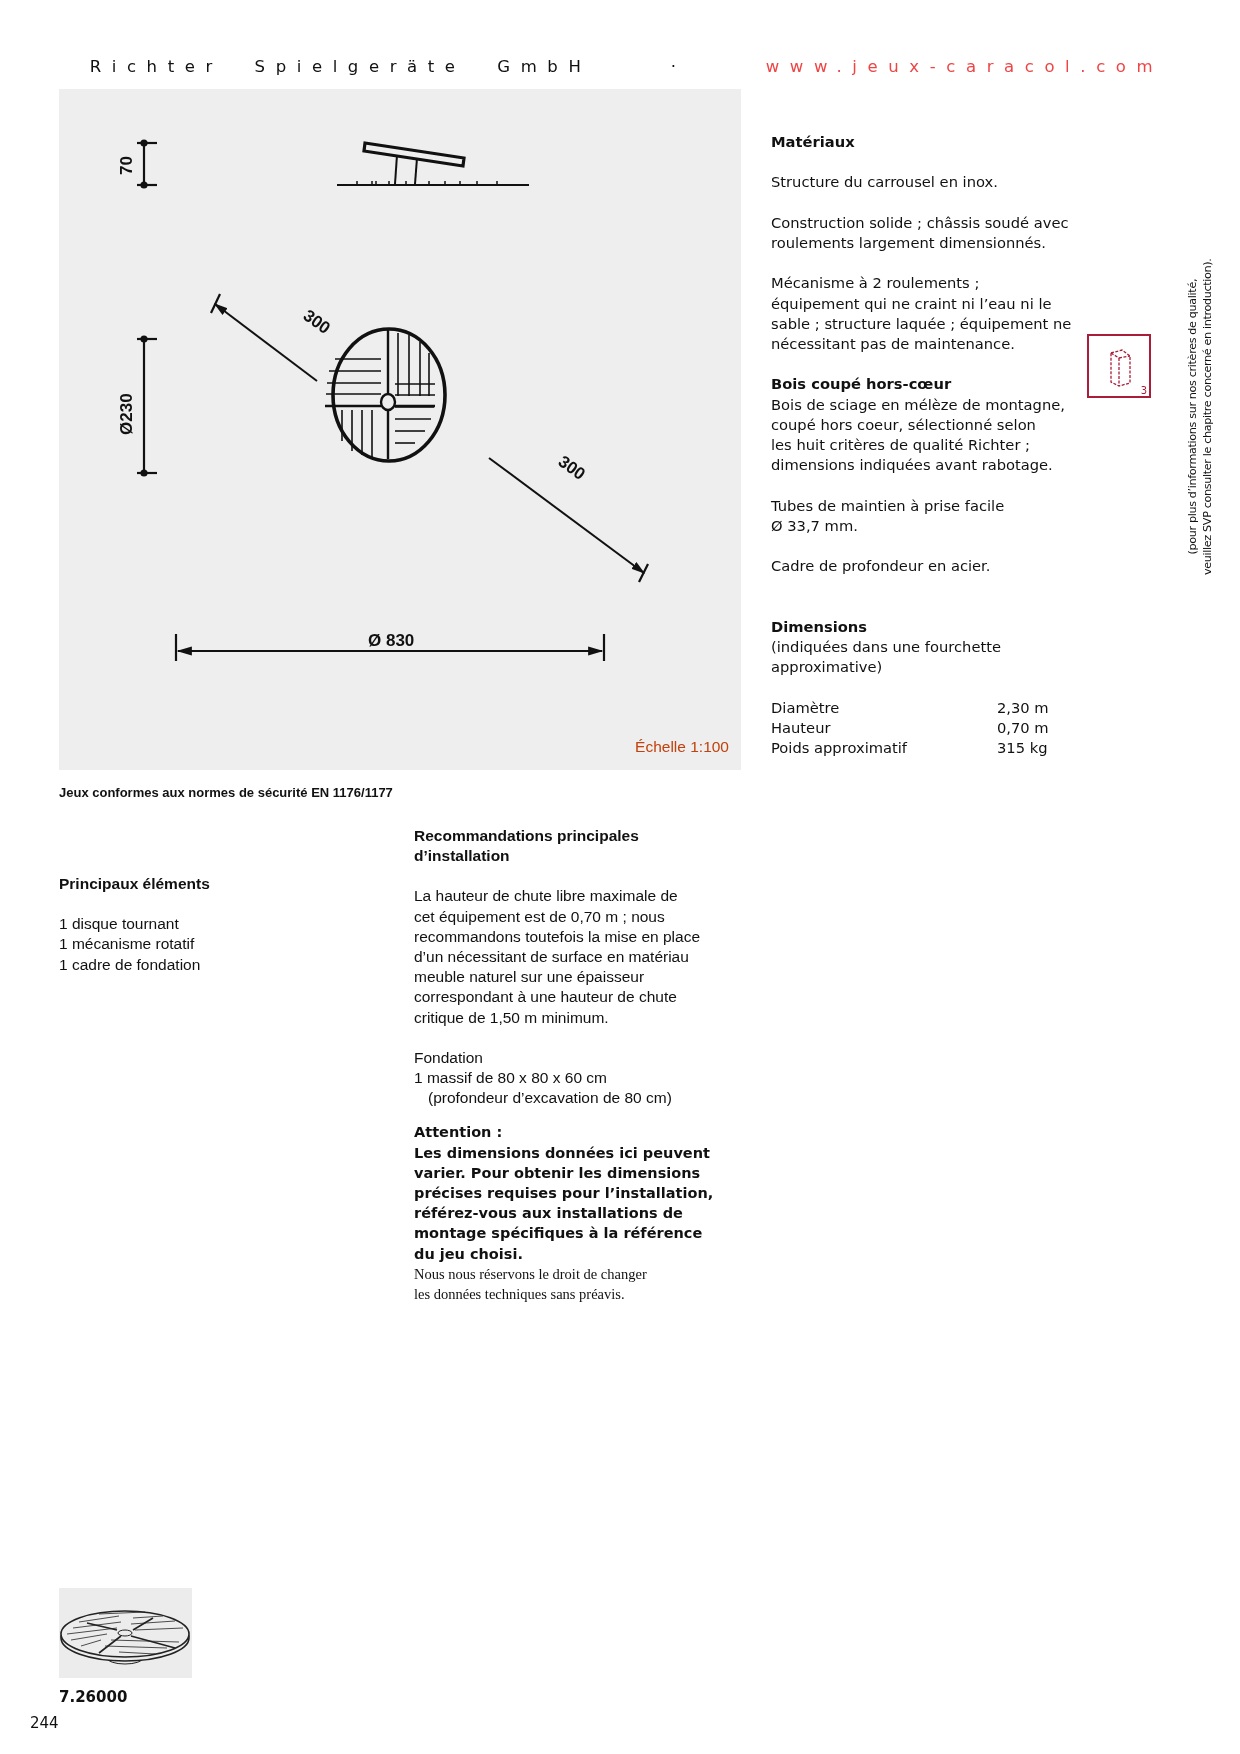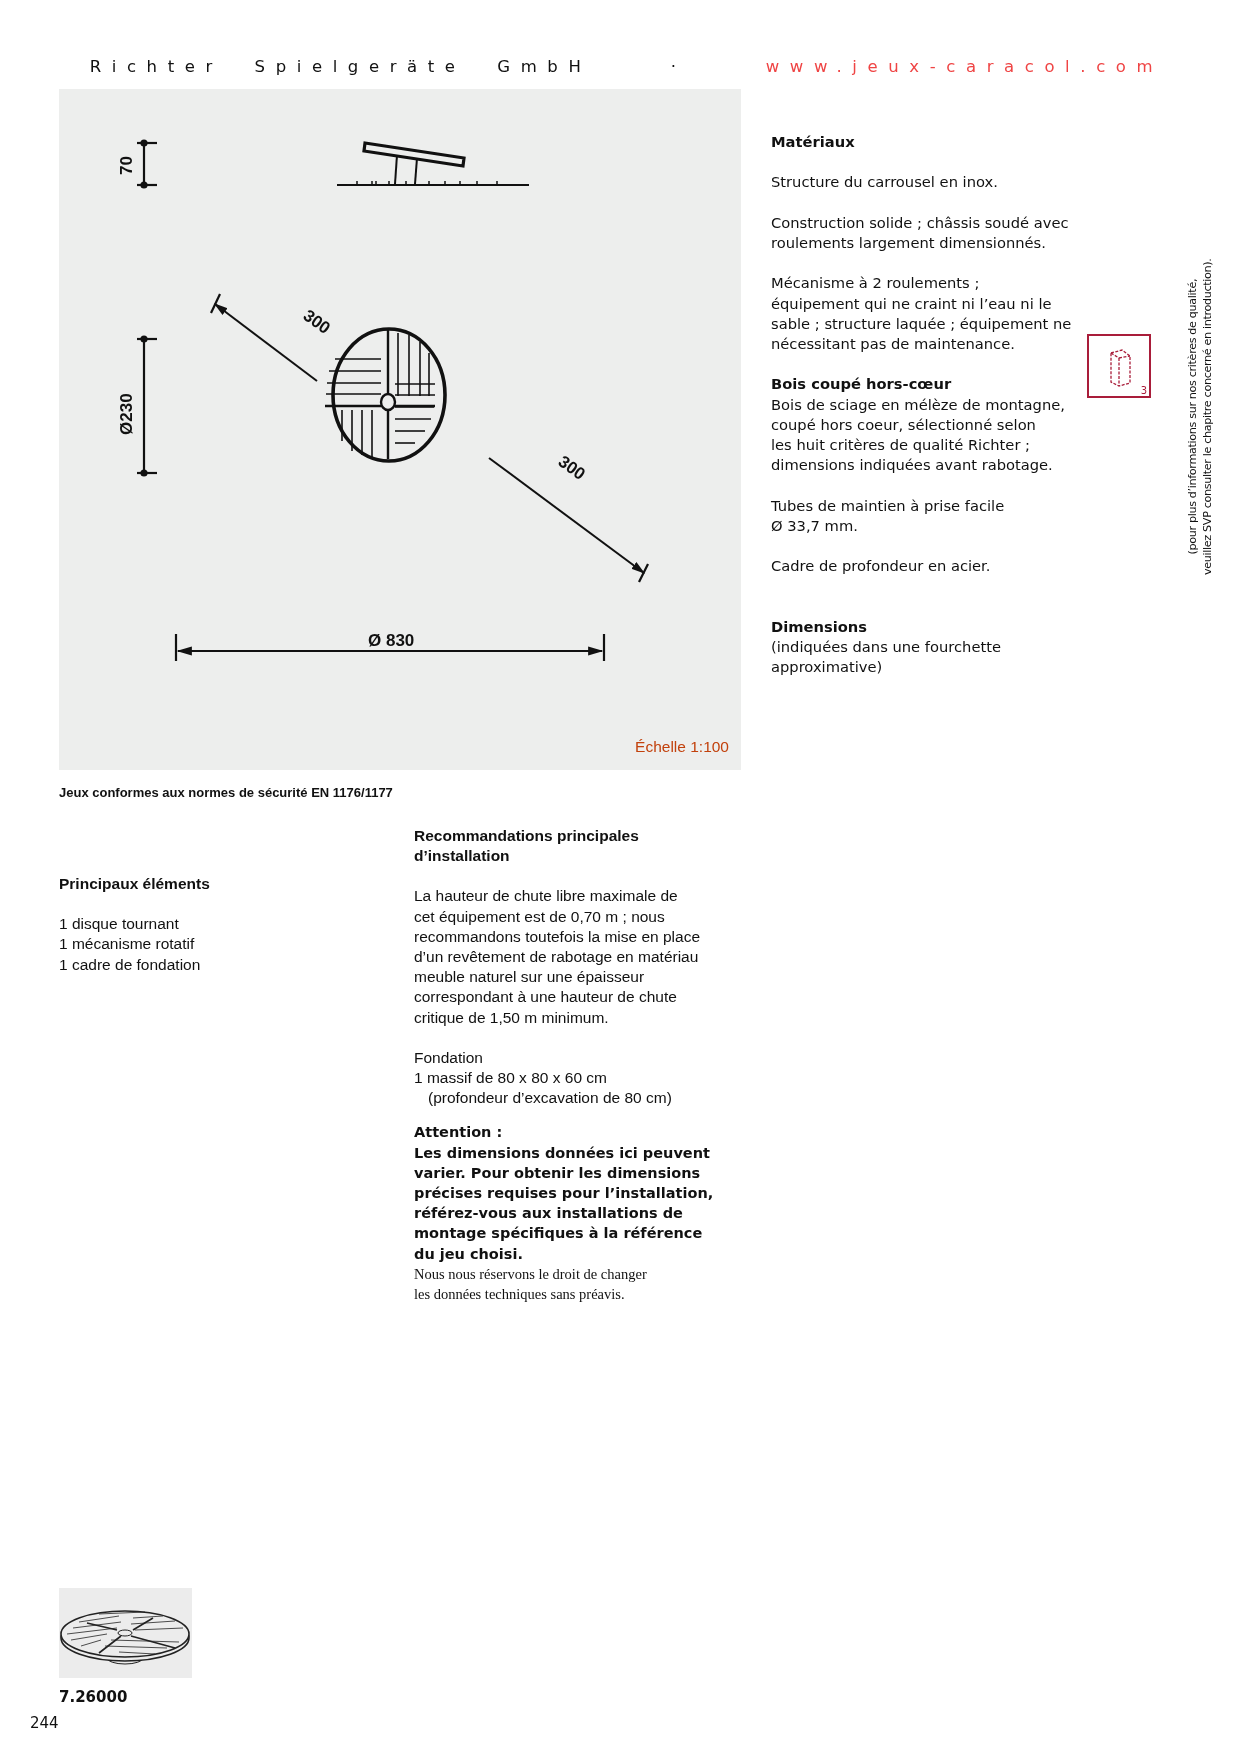--- a/index.html
+++ b/index.html
@@ -161,21 +161,21 @@
   <div class="item">1 cadre de fondation</div>
 </div>
 
 <div class="abs mid-col">
   <div class="heading">Recommandations principales</div>
   <div class="heading">d’installation</div>
   <div class="gap"></div>
   <p>La hauteur de chute libre maximale de</p>
   <p>cet équipement est de 0,70 m ; nous</p>
   <p>recommandons toutefois la mise en place</p>
-  <p>d’un revêtement de rabotage en matériau</p>
+  <p>d’un nécessitant de surface en matériau</p>
   <p>meuble naturel sur une épaisseur</p>
   <p>correspondant à une hauteur de chute</p>
   <p>critique de 1,50 m minimum.</p>
   <div class="gap"></div>
   <p>Fondation</p>
   <p>1 massif de 80 x 80 x 60 cm</p>
   <p class="indent">(profondeur d’excavation de 80 cm)</p>
   <div style="height:14px"></div>
   <div class="attention">Attention :</div>
   <div class="attention">Les dimensions données ici peuvent</div>
@@ -210,20 +210,36 @@
   <p>Tubes de maintien à prise facile</p>
   <p>Ø 33,7 mm.</p>
   <div class="gap"></div>
   <p>Cadre de profondeur en acier.</p>
   <div class="gap"></div>
   <div class="gap"></div>
   <div class="heading">Dimensions</div>
   <p>(indiquées dans une fourchette</p>
   <p>approximative)</p>
   <div class="gap"></div>
+  <table class="dim-table">
+    <tbody>
+        <tr>
+      <td class="lab">Diamètre</td>
+      <td>2,30 m</td>
+    </tr>
+    <tr>
+      <td class="lab">Hauteur</td>
+      <td>0,70 m</td>
+    </tr>
+    <tr>
+      <td class="lab">Poids approximatif</td>
+      <td>315 kg</td>
+    </tr>
+  </tbody>
+    </table>
 </div>
 
 <div class="abs wood-icon-box">
   <svg width="60" height="60" viewBox="0 0 60 60">
     <g stroke="#a91d3a" stroke-width="1.3" fill="none" stroke-dasharray="3,1.5">
       <path d="M22,17 L33,14 L41,20 L41,47 L30,50 L22,46 Z"></path>
       <line x1="30" y1="22" x2="30" y2="50"></line>
       <line x1="22" y1="17" x2="30" y2="22"></line>
       <line x1="30" y1="22" x2="41" y2="20"></line>
     </g>

